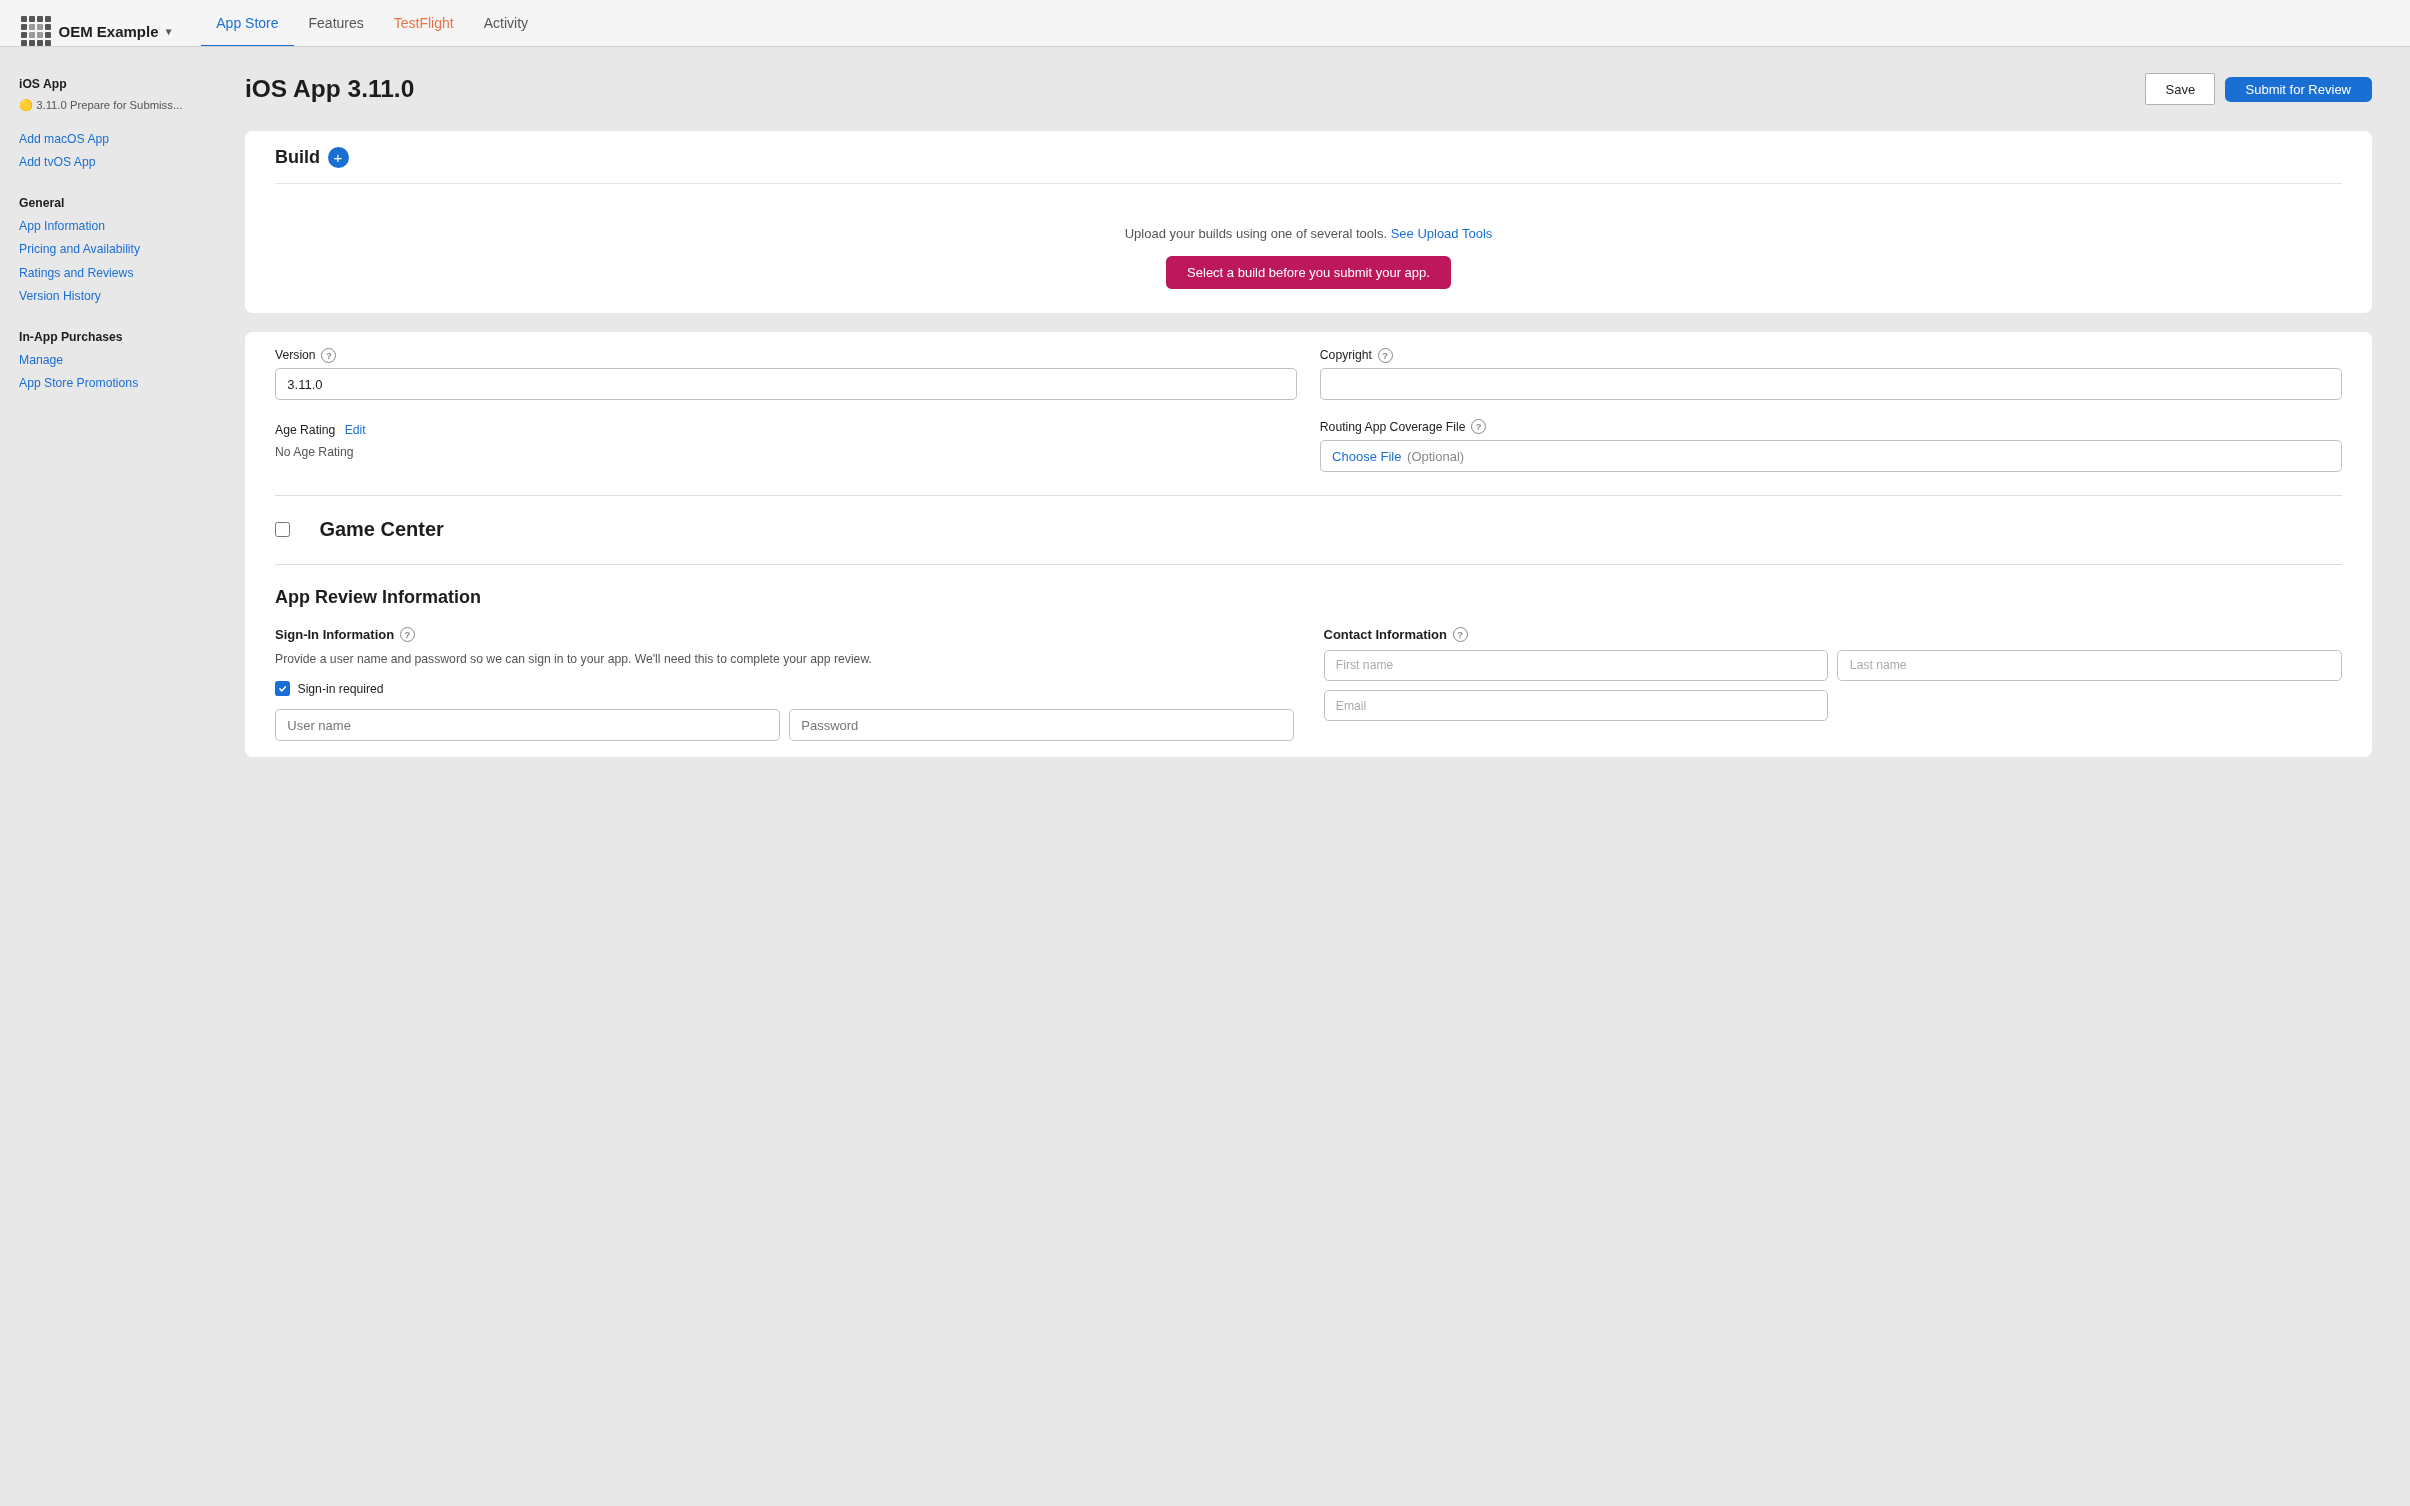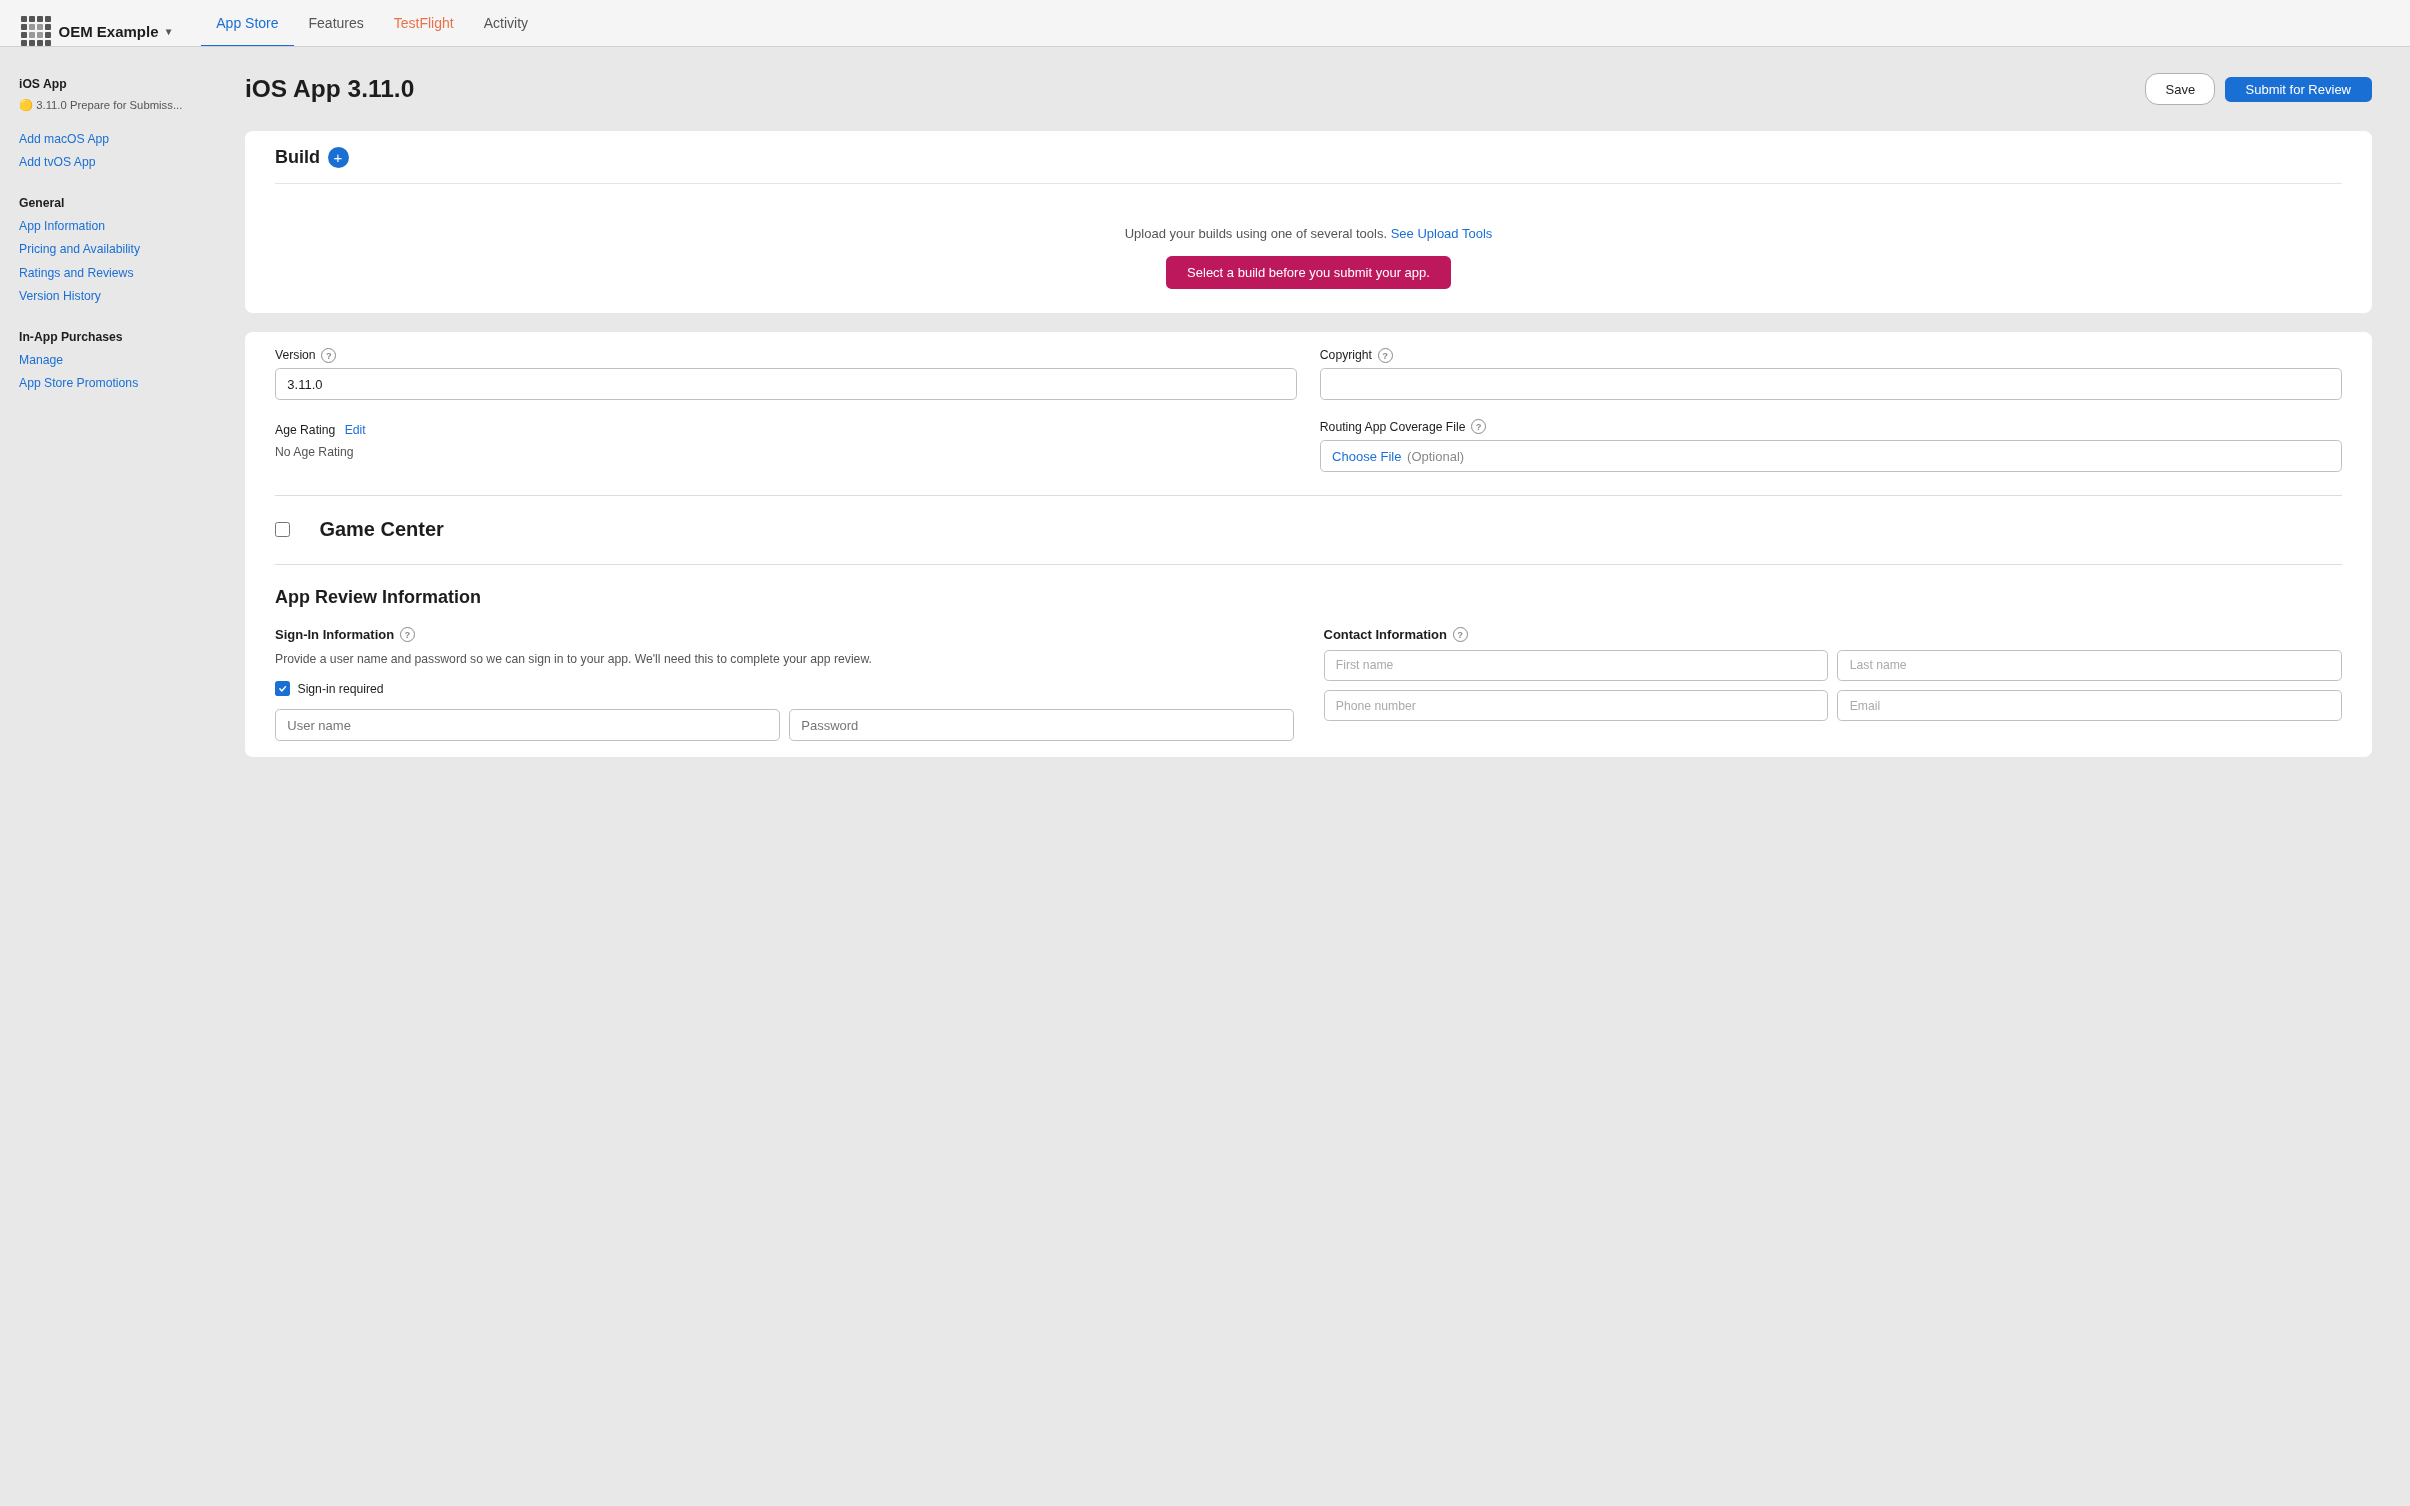--- a/index.html
+++ b/index.html
@@ -121,21 +121,21 @@
     .header-buttons {
       display: flex;
       gap: 9.4px;
       align-items: center;
     }
     .btn-save {
       background: #fff;
       border: 0.9px solid #b0b0b0;
       color: #1d1d1f;
       padding: 7.5px 19px;
-      border-radius: 13px;
+      border-radius: 2px;
       font-size: 13px;
       cursor: pointer;
     }
     .btn-submit {
       background: #1a6fd4;
       border: none;
       color: #fff;
       padding: 5px 21px;
       border-radius: 5.6px;
       font-size: 13px;
@@ -535,21 +535,20 @@
         <div>
           <div class="subsection-title">
             <span>Contact Information</span>
             <span class="help-icon">?</span>
           </div>
           <div class="contact-form-row">
             <input class="contact-input" type="text" placeholder="First name" style="">
             <input class="contact-input" type="text" placeholder="Last name" style="">
           </div>
           <div class="contact-form-row">
-            <input class="contact-input" type="text" placeholder="Phone number" style="">
             <input class="contact-input" type="text" placeholder="Email" style="">
           </div>
         </div>
 
       </div>
     </div>
 
   </main>
 </div>
 

